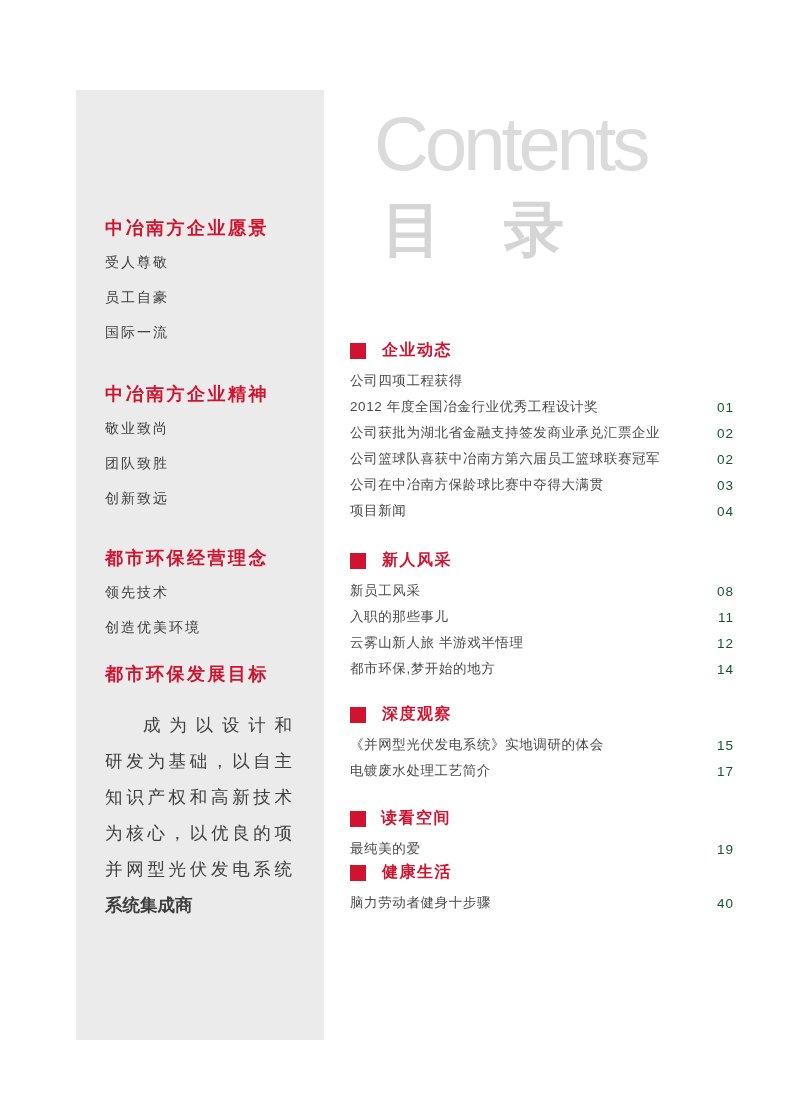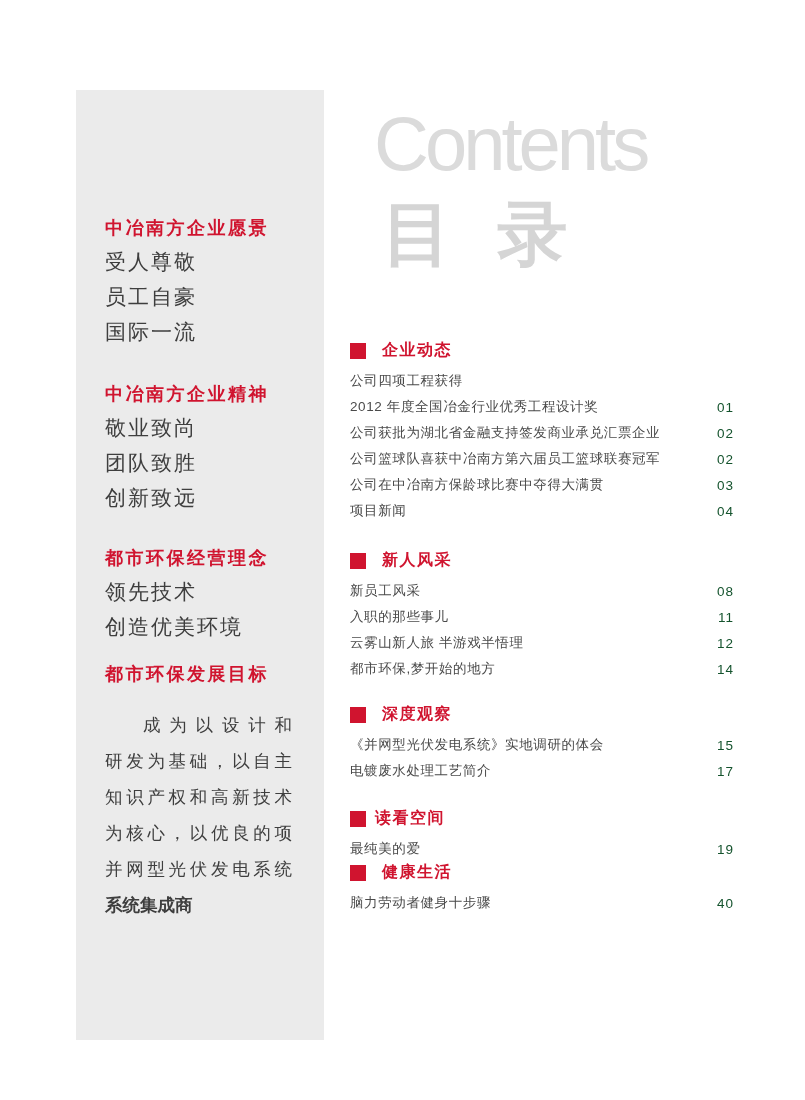--- a/index.html
+++ b/index.html
@@ -23,21 +23,21 @@
     position:absolute;left:76px;top:90px;width:248px;height:950px;
     background:var(--sidebar-bg);
     padding:128px 0 0 29px;
   }
   .sb-head{
     font-size:18px;font-weight:bold;color:var(--red);
     letter-spacing:2.5px;line-height:20px;margin-bottom:14px;
     white-space:nowrap;
   }
   .sb-item{
-    font-size:21px;color:var(--text-dark);
+    font-size:14px;color:var(--text-dark);
     letter-spacing:2px;line-height:20px;margin-bottom:15px;
     white-space:nowrap;
   }
   .sb-group:nth-child(2){margin-top:42px;}
   .sb-group:nth-child(3){margin-top:40px;}
   .sb-group:nth-child(4){margin-top:27px;}
   .sb-para{
     width:187px;margin-top:23px;
     font-size:17.5px;color:var(--text-dark);
   }
@@ -49,40 +49,40 @@
   .sb-para .ln-last{text-align-last:left;font-weight:bold;}
 
   
   .title-en{
     position:absolute;left:374px;top:104px;
     font-size:76px;line-height:80px;letter-spacing:-4px;
     color:#dbdbdb;white-space:nowrap;
   }
   .title-cn{
     position:absolute;left:382px;top:190px;
-    font-size:70px;line-height:88px;font-weight:bold;
+    font-size:60px;line-height:88px;font-weight:bold;
     color:#d5d5d5;word-spacing:26px;white-space:nowrap;
-    font-family:Liberation Sans, sans-serif;
+    font-family:Liberation Mono, monospace;
   }
 
   
   .toc{position:absolute;left:350px;top:342px;width:384px;}
   .sec-head{display:flex;align-items:center;gap:16px;height:17px;margin-bottom:9px;}
   .sq{width:16px;height:16px;background:var(--red);flex:none;}
   .sec-title{
     font-size:16px;font-weight:bold;color:var(--red);
     letter-spacing:1.5px;white-space:nowrap;
   }
   .row{display:flex;justify-content:space-between;align-items:center;height:26px;}
   .rt{font-size:13.5px;color:var(--entry-gray);letter-spacing:.6px;white-space:nowrap;}
   .rp{font-size:13.5px;color:#14532d;letter-spacing:1px;}
   .section:nth-child(2){margin-top:28px;}
   .section:nth-child(3){margin-top:24px;}
   .section:nth-child(4){margin-top:26px;}
-  .section:nth-child(4) .sec-head{gap:9px;}
+  .section:nth-child(4) .sec-head{gap:15px;}
   .section:nth-child(5){margin-top:2px;}
 </style>
 </head>
 <body>
 
 <aside class="sidebar">
   <div class="sb-group">
     <div class="sb-head">中冶南方企业愿景</div>
     <div class="sb-item">受人尊敬</div>
     <div class="sb-item">员工自豪</div>

